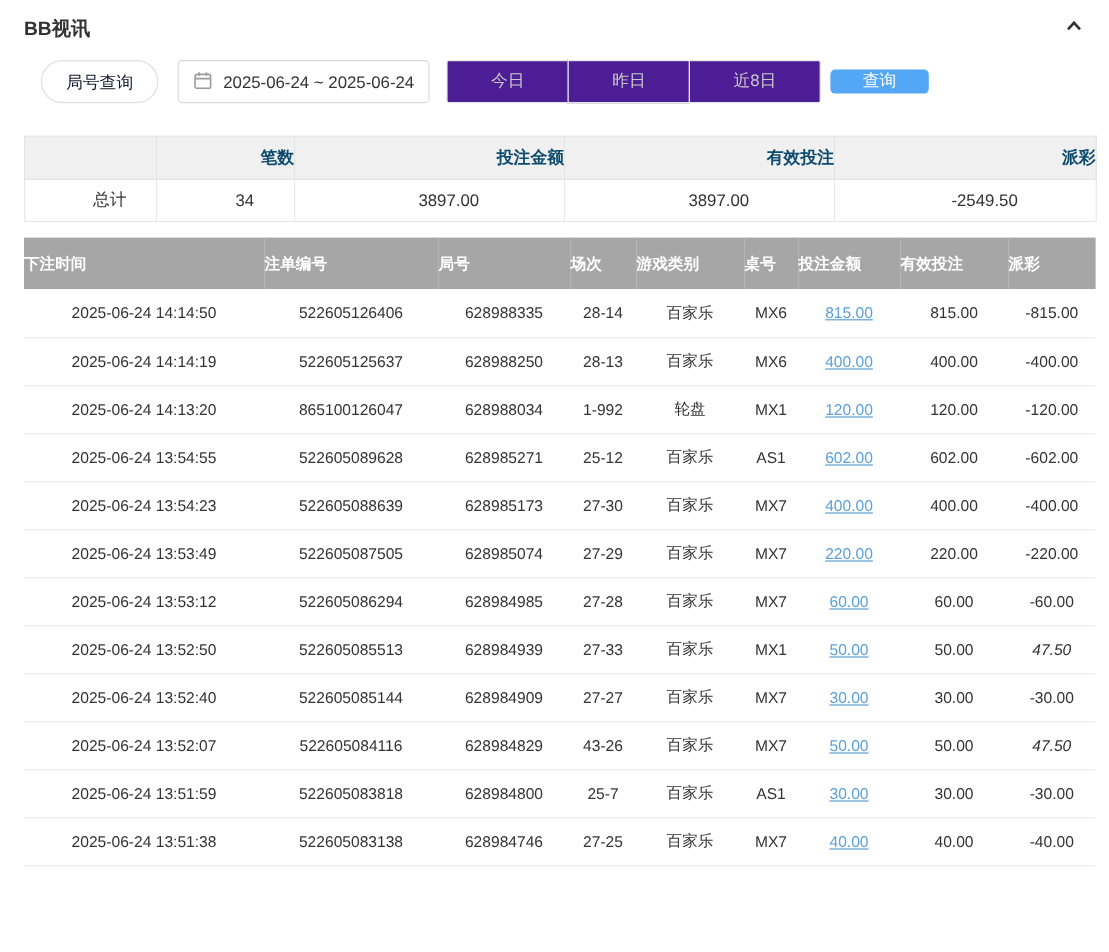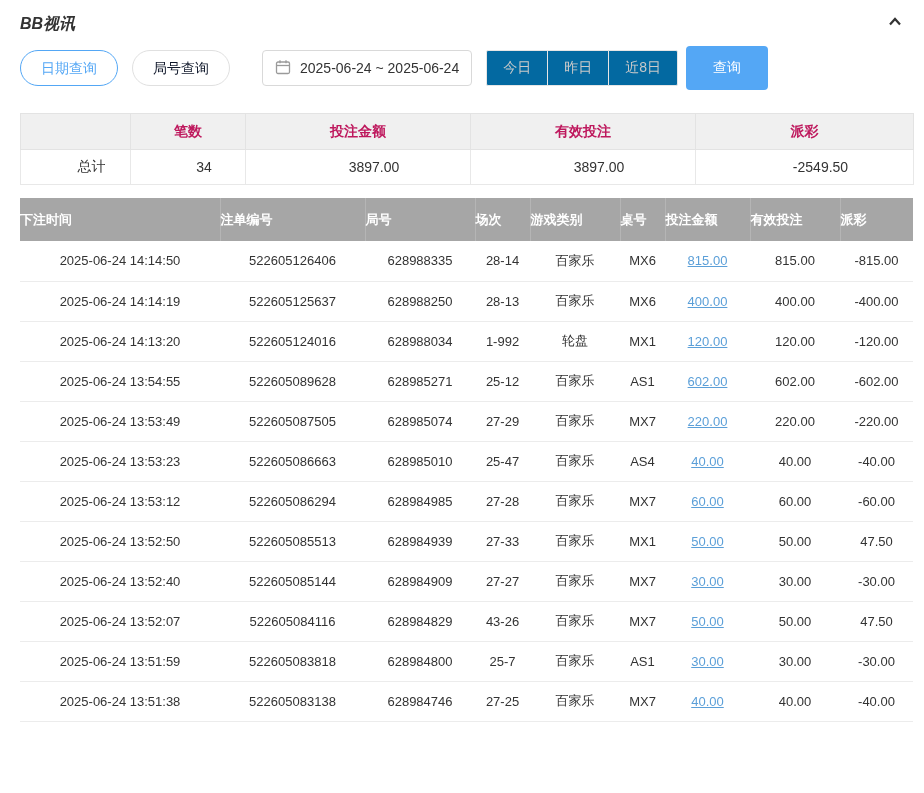--- a/index.html
+++ b/index.html
@@ -8,95 +8,94 @@
     background: #ffffff;
     font-family: "Liberation Sans", sans-serif;
     overflow: hidden;
     color: #333;
   }
   .page { padding: 0 20px; width: 924px; }
 
   
   .panel-header {
     display: flex; justify-content: space-between; align-items: center;
-    padding-top: 12px; height: 36px; font-style: italic;
+    padding-top: 12px; height: 36px;
   }
   .panel-title { font-size: 16px; font-weight: bold; color: #333; }
   .collapse-btn { cursor: pointer; display: flex; align-items: center; }
 
   
   .filter-bar { display: flex; align-items: center; margin-top: 14px; height: 36px; }
   .pill {
     height: 36px; line-height: 34px; border-radius: 18px; background: #fff;
     font-size: 14px; padding: 0 20px; cursor: pointer; white-space: nowrap;
   }
   .pill-active { color: #54a7f5; border: 1px solid #54a7f5; }
   .pill-inactive { color: #0f172a; border: 1px solid #e0e0e0; margin-left: 14px; }
   .date-input {
-    margin-left: 32px; height: 36px; border: 1px solid #d9d9d9; border-radius: 4px;
+    margin-left: 16px; height: 36px; border: 1px solid #d9d9d9; border-radius: 4px;
     display: flex; align-items: center; padding: 0 12px; gap: 9px;
     color: #333; font-size: 14px; background: #fff; cursor: pointer; white-space: nowrap;
   }
   .btn-group { display: flex; margin-left: 14px; }
   .btn-group .gbtn {
-    height: 36px; padding: 0 16px; background: #0369a1; border: 1px solid #e6e6e6;
+    height: 36px; padding: 0 36px; background: #4c1d95; border: 1px solid #e6e6e6;
     color: #c9c9c9; font-size: 14px; margin-left: -1px; cursor: pointer; white-space: nowrap;
   }
   .btn-group .gbtn:first-child { margin-left: 0; border-radius: 2px 0 0 2px; }
   .btn-group .gbtn:last-child { border-radius: 0 2px 2px 0; text-align: right; }
   .search-btn {
-    margin-left: 8px; height: 44px; padding: 0 27px; background: #54a7f5; color: #fff;
+    margin-left: 8px; height: 20px; padding: 0 27px; background: #54a7f5; color: #fff;
     border: none; border-radius: 4px; font-size: 14px; cursor: pointer; white-space: nowrap;
   }
 
   
   table { border-collapse: collapse; table-layout: fixed; }
   .summary-table { width: 893px; margin-top: 27px; }
   .summary-table th {
-    background: #f0f0f0; height: 36px; font-size: 14px; color: #be185d;
-    border: 1px solid #e3e3e3; font-weight: bold; text-align: center;
+    background: #f0f0f0; height: 36px; font-size: 14px; color: #0c4a6e;
+    border: 1px solid #e3e3e3; font-weight: bold; text-align: right;
   }
   .summary-table td {
     background: #fff; height: 35px; text-align: center; font-size: 14px;
     color: #333; border: 1px solid #e8e8e8; padding-left: 32px;
   }
 
   
   .bet-table { width: 893px; margin-top: 13px; }
   .bet-table th {
     background: #a6a6a6; color: #fff; height: 43px; font-size: 13px;
     font-weight: bold; text-align: left; border-right: 1px solid #b5b5b5;
   }
   .bet-table th:last-child { border-right: none; }
   .bet-table td {
     height: 40px; text-align: center; font-size: 13px; color: #333;
     border-bottom: 1px solid #ececec; background: #fff;
   }
   .neg { color: #e65c5c; }
-  .pos { color: #333; }
+  .pos { color: #333; font-style: italic; }
   .bet-link { color: #5b9fd8; text-decoration: underline; cursor: pointer; }
 </style>
 </head>
 <body>
 
 <div class="page">
 
   <div class="panel-header">
     <div class="panel-title">BB视讯</div>
     <div class="collapse-btn">
       <span>
         <svg width="18" height="18" viewBox="0 0 18 18">
             <polyline points="4,11.5 9,6 14,11.5" fill="none" stroke="#333" stroke-width="2.2"></polyline>
           </svg>
       </span>
     </div>
   </div>
 
   <div class="filter-bar">
-    <button class="pill pill-active">日期查询</button>
     <button class="pill pill-inactive">局号查询</button>
     <div class="date-input">
       <span>
         <svg width="16" height="16" viewBox="0 0 16 16">
             <rect x="1.5" y="3" width="13" height="11.5" rx="1.5" fill="none" stroke="#9a9a9a" stroke-width="1.3"></rect>
             <line x1="1.5" y1="6.5" x2="14.5" y2="6.5" stroke="#9a9a9a" stroke-width="1.3"></line>
             <line x1="5" y1="1.2" x2="5" y2="4.2" stroke="#9a9a9a" stroke-width="1.3"></line>
             <line x1="11" y1="1.2" x2="11" y2="4.2" stroke="#9a9a9a" stroke-width="1.3"></line>
           </svg>
       </span>
@@ -181,63 +180,63 @@
           <td>628988250</td>
           <td>28-13</td>
           <td>百家乐</td>
           <td>MX6</td>
           <td><a class="bet-link">400.00</a></td>
           <td>400.00</td>
           <td class="neg">-400.00</td>
         </tr>
         <tr>
           <td>2025-06-24 14:13:20</td>
-          <td>522605124016</td>
+          <td>865100126047</td>
           <td>628988034</td>
           <td>1-992</td>
           <td>轮盘</td>
           <td>MX1</td>
           <td><a class="bet-link">120.00</a></td>
           <td>120.00</td>
           <td class="neg">-120.00</td>
         </tr>
         <tr>
           <td>2025-06-24 13:54:55</td>
           <td>522605089628</td>
           <td>628985271</td>
           <td>25-12</td>
           <td>百家乐</td>
           <td>AS1</td>
           <td><a class="bet-link">602.00</a></td>
           <td>602.00</td>
           <td class="neg">-602.00</td>
         </tr>
         <tr>
+          <td>2025-06-24 13:54:23</td>
+          <td>522605088639</td>
+          <td>628985173</td>
+          <td>27-30</td>
+          <td>百家乐</td>
+          <td>MX7</td>
+          <td><a class="bet-link">400.00</a></td>
+          <td>400.00</td>
+          <td class="neg">-400.00</td>
+        </tr>
+        <tr>
           <td>2025-06-24 13:53:49</td>
           <td>522605087505</td>
           <td>628985074</td>
           <td>27-29</td>
           <td>百家乐</td>
           <td>MX7</td>
           <td><a class="bet-link">220.00</a></td>
           <td>220.00</td>
           <td class="neg">-220.00</td>
         </tr>
         <tr>
-          <td>2025-06-24 13:53:23</td>
-          <td>522605086663</td>
-          <td>628985010</td>
-          <td>25-47</td>
-          <td>百家乐</td>
-          <td>AS4</td>
-          <td><a class="bet-link">40.00</a></td>
-          <td>40.00</td>
-          <td class="neg">-40.00</td>
-        </tr>
-        <tr>
           <td>2025-06-24 13:53:12</td>
           <td>522605086294</td>
           <td>628984985</td>
           <td>27-28</td>
           <td>百家乐</td>
           <td>MX7</td>
           <td><a class="bet-link">60.00</a></td>
           <td>60.00</td>
           <td class="neg">-60.00</td>
         </tr>

